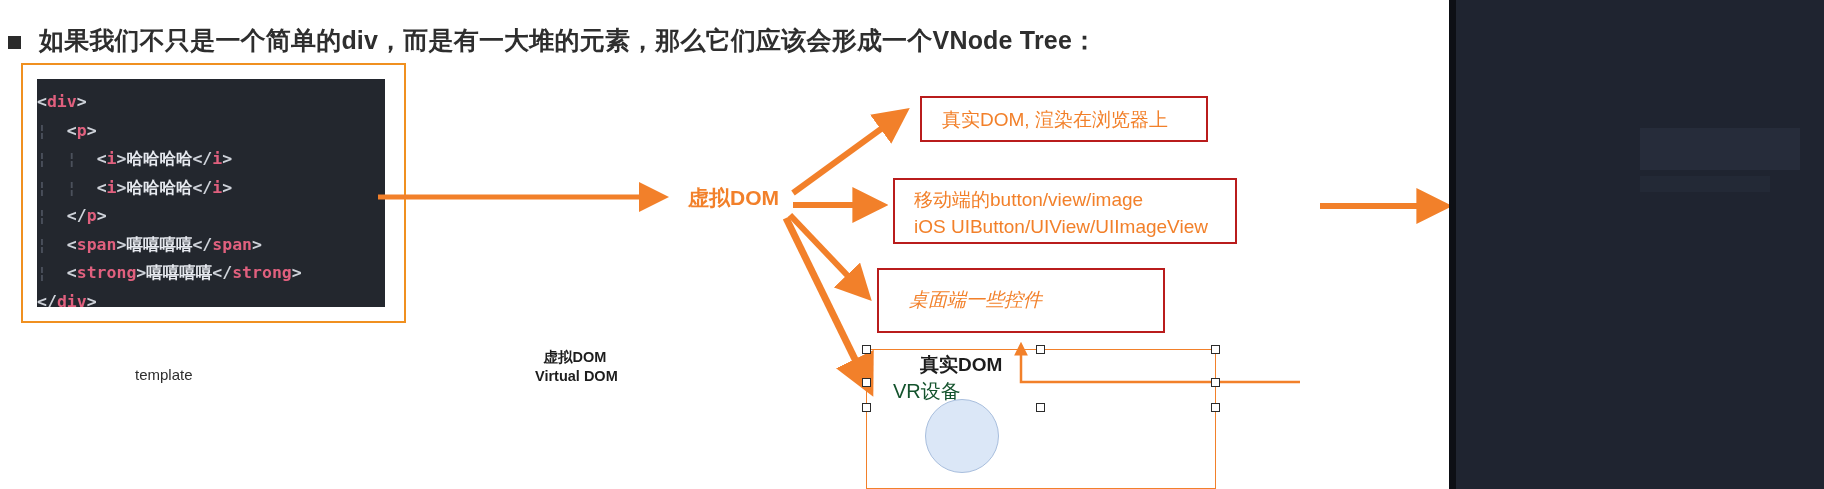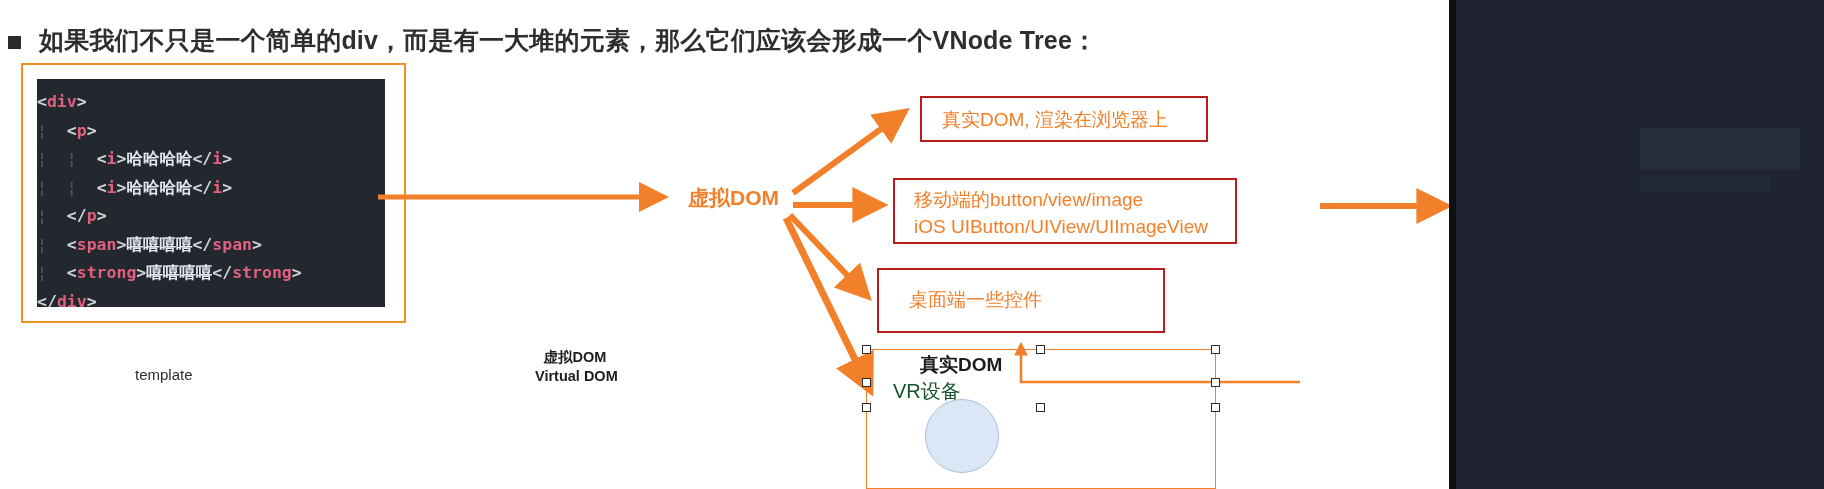--- a/index.html
+++ b/index.html
@@ -52,21 +52,21 @@
 
   #box-realdom{left:920px;top:96px;width:288px;height:46px;}
   #box-realdom .otext{position:absolute;left:20px;top:8px;}
 
   #box-mobile{left:893px;top:178px;width:344px;height:66px;}
   #box-mobile .otext{position:absolute;left:19px;top:6px;}
 
   #box-native{left:1455px;top:172px;width:369px;height:64px;}
   #box-native .otext{position:absolute;left:45px;top:20px;}
 
-  #box-desktop{left:877px;top:268px;width:288px;height:65px;}
+  #box-desktop{left:877px;top:268px;width:288px;height:65px;font-style:italic;}
   #box-desktop .otext{position:absolute;left:30px;top:16px;}
 
   
   #label-vdom{
     position:absolute;left:688px;top:184px;color:#F2802A;font-size:21px;font-weight:bold;
     white-space:nowrap;
   }
 
   
   #caption-template{

